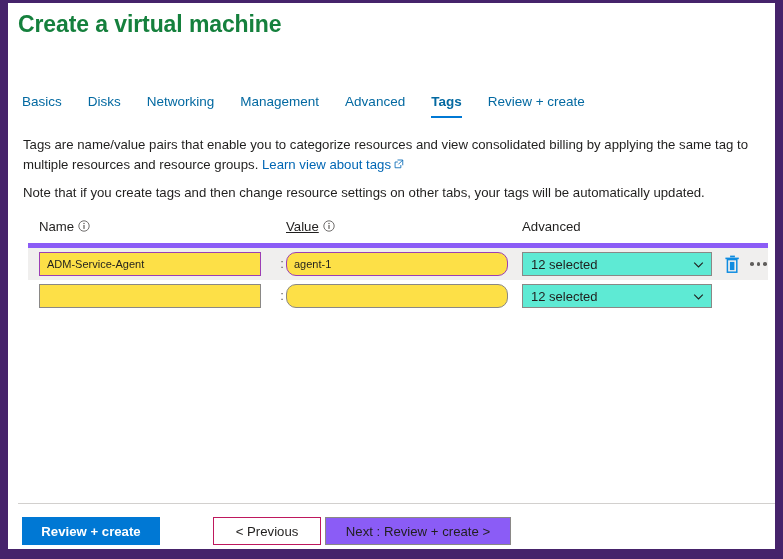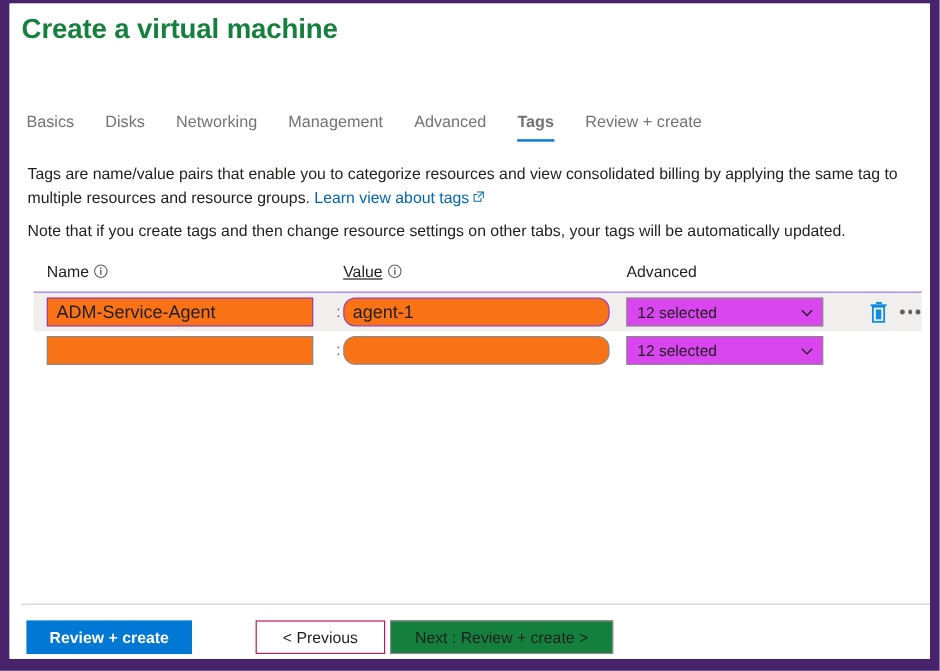--- a/index.html
+++ b/index.html
@@ -52,21 +52,21 @@
     position: absolute;
     left: 14px;
     top: 90px;
     height: 28px;
     display: flex;
     align-items: flex-start;
   }
   .tab-item {
     position: relative;
     font-size: 13.5px;
-    color: #737373;
+    color: #0369a1;
     padding: 0 0 8px 0;
     margin-right: 26px;
     cursor: pointer;
     white-space: nowrap;
     line-height: 17px;
   }
   .tab-item:last-child { margin-right: 0; }
   .tab-item.selected {
     font-weight: 600;
   }
@@ -117,21 +117,21 @@
   
   #tag-table {
     position: absolute;
     left: 20px;
     top: 216px;
     width: 740px;
   }
   #tag-header-row {
     position: relative;
     height: 24px;
-    border-bottom: 1px solid #8b5cf6;
+    border-bottom: 5px solid #8b5cf6;
   }
   .col-head {
     position: absolute;
     top: 0;
     font-size: 13.2px;
     color: #201f1e;
     white-space: nowrap;
   }
   #head-name  { left: 11px; }
   #head-value { left: 258px; text-decoration: underline; }
@@ -185,37 +185,37 @@
     height: 24px;
     display: flex;
     align-items: center;
     gap: 8px;
   }
 
   input.tag-input {
     box-sizing: border-box;
     height: 24px;
     font-family: "Liberation Sans", sans-serif;
-    font-size: 15px;
+    font-size: 11px;
     color: #201f1e;
     padding: 0 7px;
-    background: #f97316;
+    background: #fde047;
     outline: none;
   }
   input.tag-input.name-input  { width: 222px; }
   input.tag-input.value-input { width: 222px; border-radius: 10px; }
   input.tag-input.filled { border: 1.5px solid #8a2be2; border-color: #9b3fb5; }
   input.tag-input.empty  { border: 1px solid #8a8886; }
 
   .resource-select {
     box-sizing: border-box;
-    width: 164px;
+    width: 190px;
     height: 24px;
     border: 1px solid #8a8886;
-    background: #d946ef;
+    background: #5eead4;
     display: flex;
     align-items: center;
     justify-content: space-between;
     padding: 0 6px 0 8px;
     font-size: 13px;
     color: #201f1e;
     cursor: pointer;
     user-select: none;
   }
   .chev {
@@ -286,21 +286,21 @@
     top: 3px;
     width: 108px;
     background: #ffffff;
     color: #201f1e;
     border: 1px solid #be185d;
   }
   #btn-next {
     left: 317px;
     top: 3px;
     width: 186px;
-    background: #15803d;
+    background: #8b5cf6;
     color: #201f1e;
     border: 1px solid #8a8886;
   }
 </style>
 </head>
 <body>
 
 <div id="window-frame">
   <div id="page-body">
 

